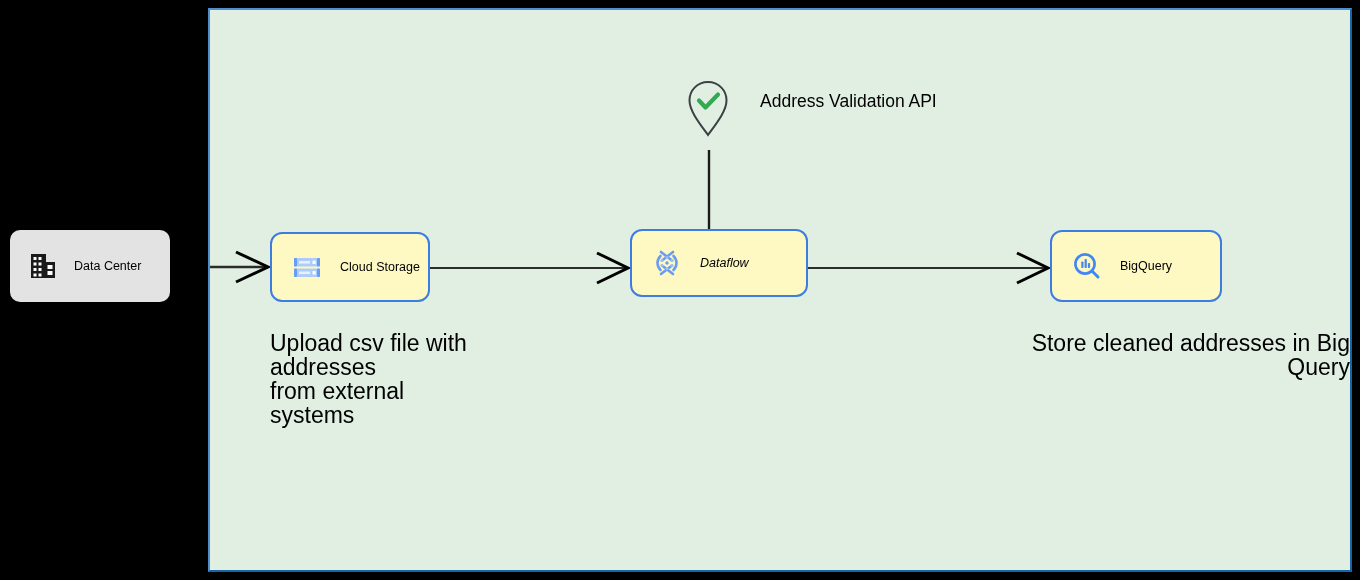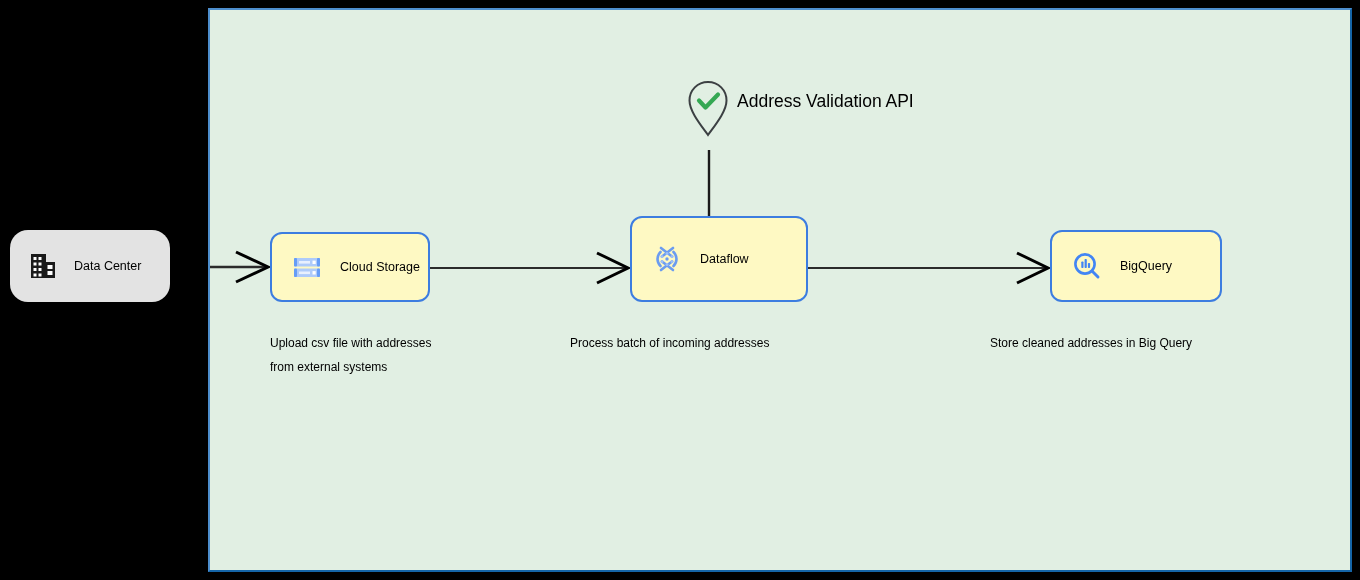--- a/index.html
+++ b/index.html
@@ -31,21 +31,21 @@
   }
 
   
   #datacenter {
     position: absolute;
     left: 10px;
     top: 230px;
     width: 160px;
     height: 72px;
     background: #e3e3e3;
-    border-radius: 18px;
+    border-radius: 10px;
     display: flex;
     align-items: center;
     box-sizing: border-box;
   }
   #datacenter .dc-icon {
     width: 30px;
     height: 30px;
     margin-left: 18px;
     flex: none;
   }
@@ -73,30 +73,31 @@
     flex: none;
   }
   .node .node-label {
     margin-left: 18px;
     font-size: 12.5px;
     color: #000000;
     white-space: nowrap;
   }
 
   #node-storage { left: 270px; top: 232px; width: 160px; height: 70px; }
-  #node-dataflow { left: 630px; top: 216px; width: 178px; height: 86px; }
+  #node-dataflow { left: 630px; top: 229px; width: 178px; height: 68px; font-style: italic; }
   #node-bigquery { left: 1050px; top: 230px; width: 172px; height: 72px; }
 
   
   #api-node {
     position: absolute;
     left: 685px;
     top: 78px;
     display: flex;
     align-items: flex-start;
+    gap: 23px;
   }
   #api-node .pin-icon {
     width: 46px;
     height: 72px;
     flex: none;
   }
   #api-node .api-label {
     margin-left: 6px;
     margin-top: 12px;
     font-size: 17.5px;
@@ -112,28 +113,28 @@
     top: 0;
     width: 1360px;
     height: 580px;
     pointer-events: none;
     overflow: visible;
   }
 
   
   .caption {
     position: absolute;
-    font-size: 12px;
+    font-size: 23px;
     line-height: 24px;
     color: #000000;
     white-space: pre-line;
   }
   #caption-storage { left: 270px; top: 331px; width: 200px; }
   #caption-dataflow { left: 570px; top: 331px; width: 360px; }
-  #caption-bigquery { left: 990px; top: 331px; width: 360px; }
+  #caption-bigquery { left: 990px; top: 331px; width: 360px; text-align: right; }
 </style>
 </head>
 <body>
 
 <div id="stage">
 
   <div id="canvas"></div>
 
   <svg class="conn" viewBox="0 0 1360 580">
 
@@ -241,16 +242,15 @@
         <rect x="12.6" y="8" width="2.2" height="9" rx="0.7"></rect>
         <rect x="15.9" y="12" width="2.2" height="5" rx="0.7"></rect>
       </g>
       <path d="M 20 20 L 26 26" stroke="#4285f4" stroke-width="2.9" stroke-linecap="round"></path>
     </svg>
     <span class="node-label">BigQuery</span>
   </div>
 
   <div class="caption" id="caption-storage">Upload csv file with addresses
 from external systems</div>
-  <div class="caption" id="caption-dataflow">Process batch of incoming addresses</div>
   <div class="caption" id="caption-bigquery">Store cleaned addresses in Big Query</div>
 
 </div>
 
 </body></html>

